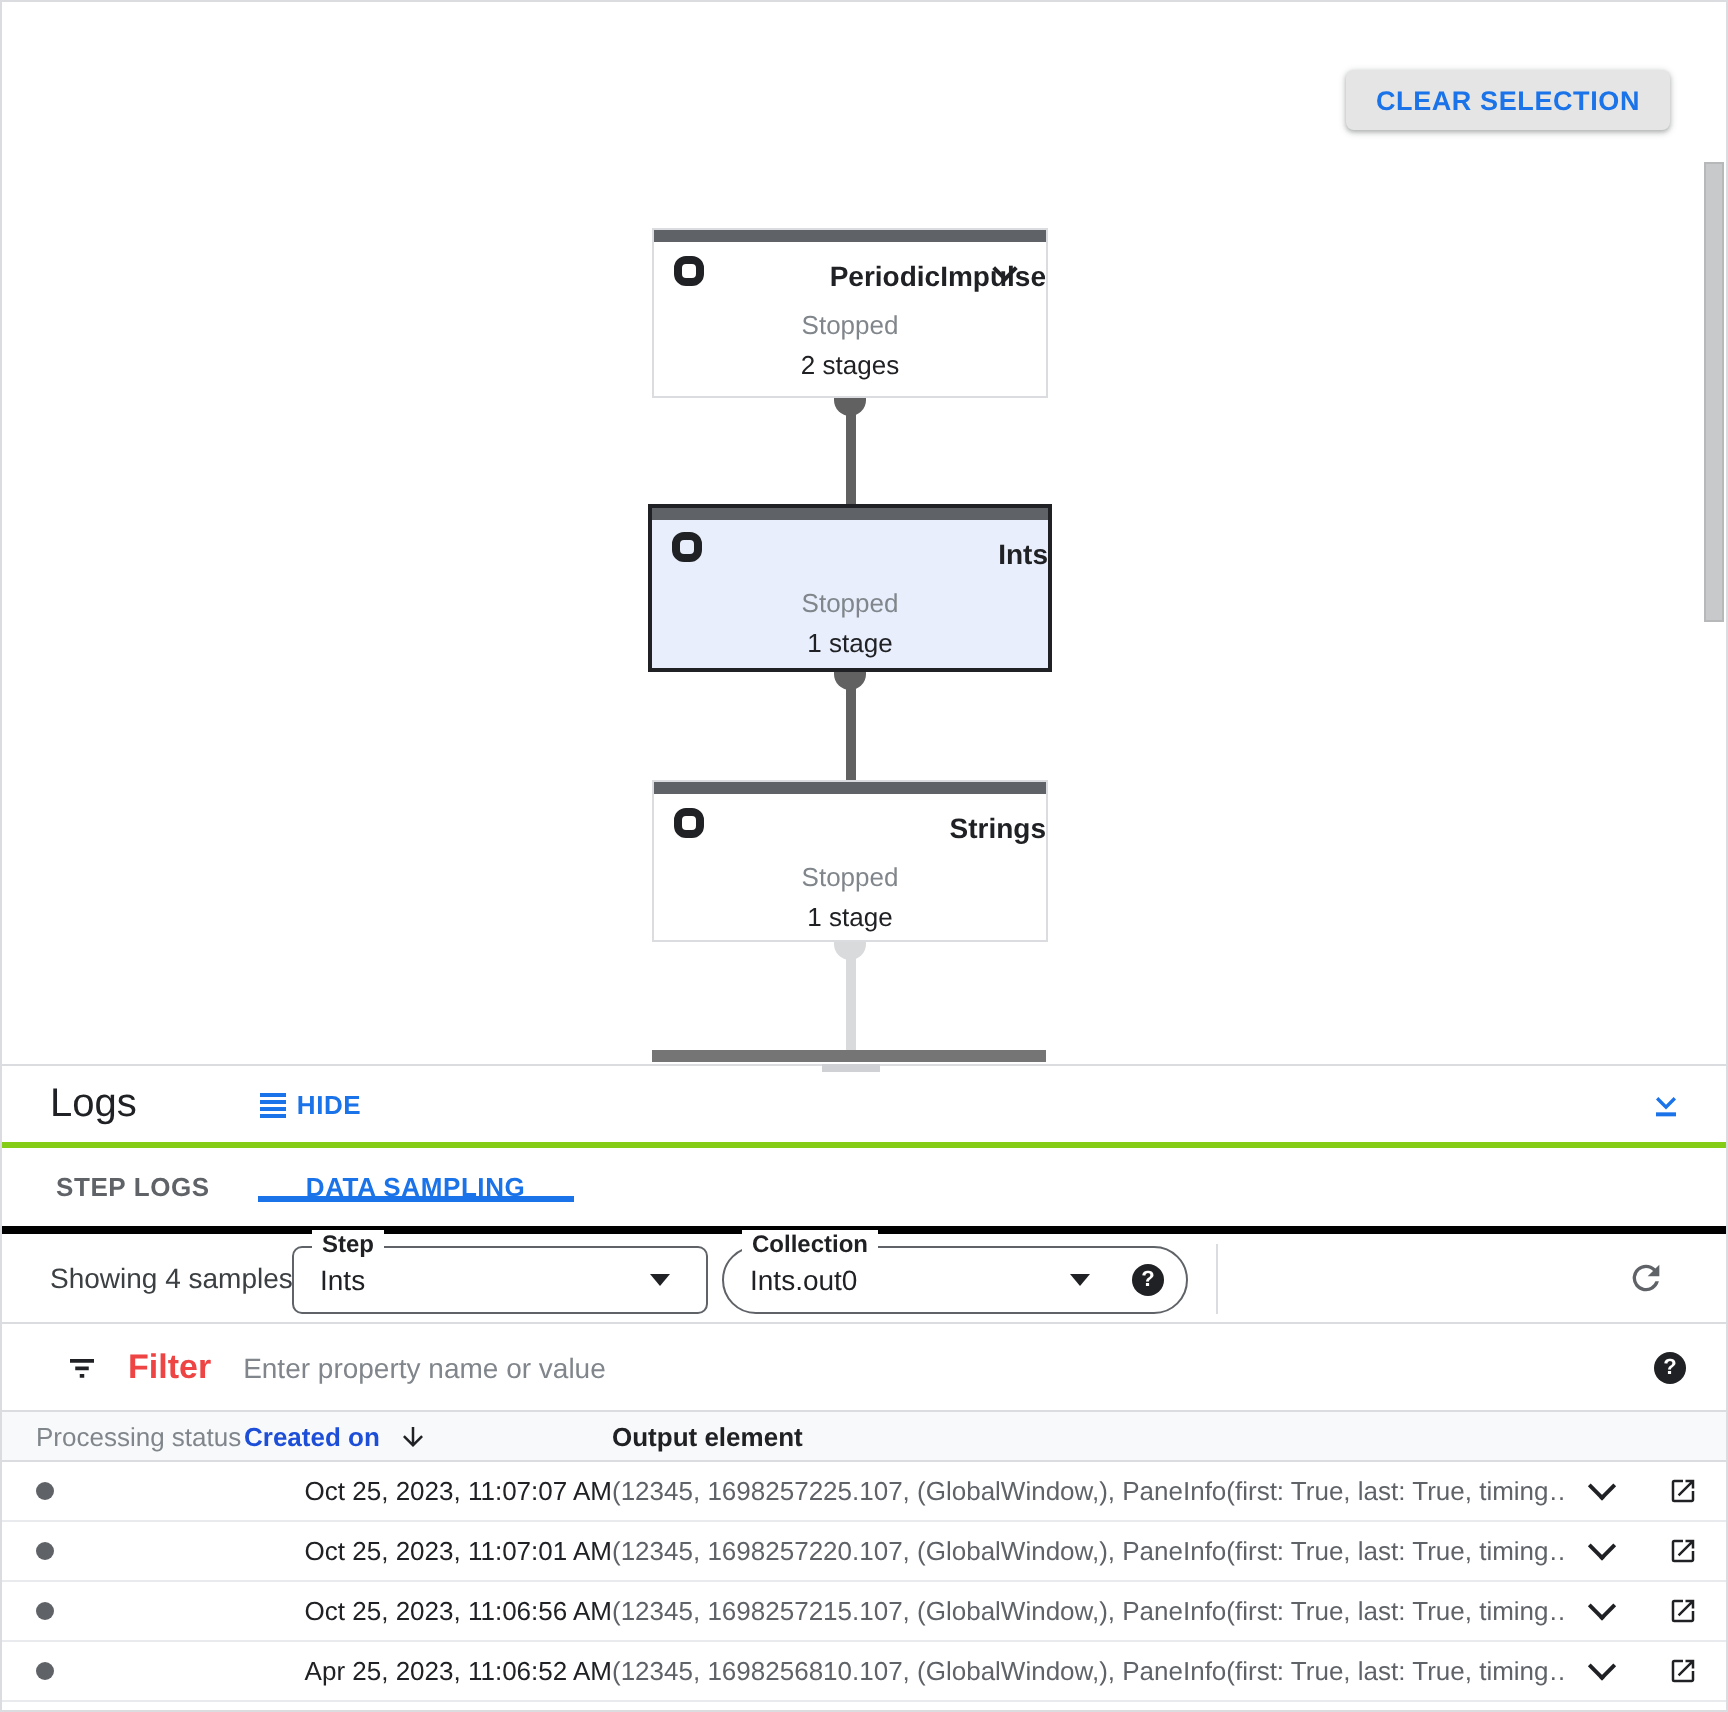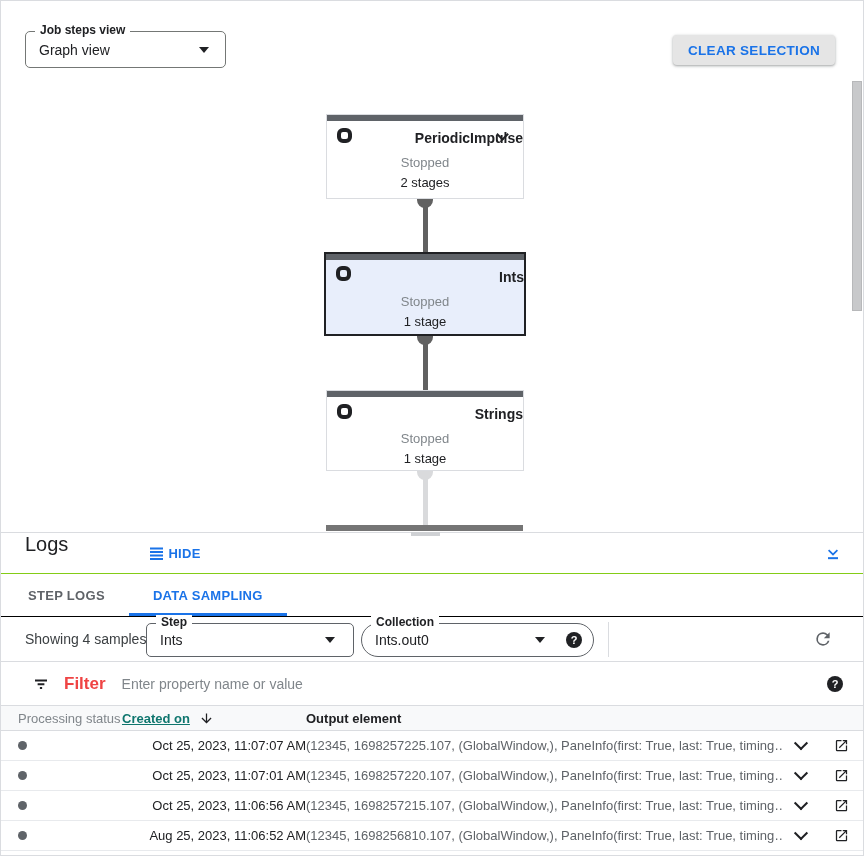--- a/index.html
+++ b/index.html
@@ -30,26 +30,26 @@
   .edge .cap { position:absolute; left:8px; top:0; width:16px; height:9px; background:#616161; border-radius:0 0 9px 9px; }
   .edge .line { position:absolute; left:13.5px; top:0; bottom:0; width:5px; background:#616161; }
   .edge.light .cap { background:#d9dadc; }
   .edge.light .line { background:#d9dadc; }
   .node4bar { position:absolute; left:325px; top:524px; width:197px; height:6px; background:#757575; }
   .hscroll-bit { position:absolute; left:410px; top:531px; width:29px; height:4px; background:#cfd1d4; z-index:5; }
   .vscrollbar { position:absolute; right:1px; top:80px; width:10px; height:230px; background:#c8c9cb; border:1px solid #b7b8ba; }
 
   
   .logs-panel { position:absolute; left:0; right:0; top:531px; bottom:0; background:#fff; border-top:1px solid #dadce0; }
-  .logs-header { height:41px; border-bottom:1px solid #84cc16; display:flex; padding:0 20px 0 24px;gap:20px; }
+  .logs-header { height:41px; border-bottom:3px solid #84cc16; display:flex; align-items:center; padding:0 20px 0 24px; }
   .logs-title { font-size:20px; color:#202124; }
   .hide-btn { display:flex; align-items:center; gap:2px; margin-left:60px; background:none; border:none; color:#1a73e8; font-family:inherit; font-size:13px; font-weight:bold; letter-spacing:.3px; cursor:pointer; }
   .collapse-btn { margin-left:auto; background:none; border:none; cursor:pointer; padding:0; line-height:0; }
 
-  .tabs { height:43px; border-bottom:1px solid #000000; display:flex; padding-left:3px; }
+  .tabs { height:43px; border-bottom:4px solid #000000; display:flex; padding-left:3px;align-items:center; }
   .tab { display:flex; align-items:center; padding:0 24px; font-size:13px; font-weight:bold; letter-spacing:.3px; color:#5f6368; cursor:pointer; }
   .tab.active { color:#1a73e8; box-shadow:inset 0 -3px 0 #1a73e8; }
 
   .controls { height:45px; border-bottom:1px solid #dadce0; position:relative; }
   .showing { position:absolute; left:24px; top:50%; transform:translateY(-50%); font-size:14px; color:#3c4043; }
   .stepsel { left:145px; top:6px; width:208px; height:34px; border-color:#5f6368; }
   .stepsel .caret { right:18px; }
   .collsel { left:360px; top:6px; width:233px; height:34px; border-color:#5f6368;border-radius:17px; }
   .collsel .caret { right:48px; }
   .helpdot { display:inline-flex; align-items:center; justify-content:center; width:16px; height:16px; border-radius:50%; background:#202124; color:#fff; font-size:11px; font-weight:bold; cursor:pointer; }
@@ -58,39 +58,34 @@
   .refresh-btn { position:absolute; right:30px; top:50%; transform:translateY(-50%); background:none; border:none; cursor:pointer; line-height:0; padding:0; }
 
   .filter-row { height:44px; border-bottom:1px solid #dadce0; display:flex; align-items:center; padding:0 20px 0 31px; }
   .filter-label { font-size:17px; font-weight:bold; color:#ef4444; margin:0 16px 0 14px; }
   .filter-input { flex:1; border:none; outline:none; font-family:inherit; font-size:14px; color:#202124; background:transparent; }
   .filter-input::placeholder { color:#80868b; }
 
   .grid-row { display:grid; grid-template-columns:104px 184px 1fr 36px 44px; align-items:center; padding-left:17px; }
   .thead { height:25px; background:#f8f9fa; border-bottom:1px solid #dadce0; font-size:13px; }
   .th-status { color:#80868b; }
-  .th-created { color:#0f766e; font-weight:bold; display:flex; align-items:flex-end; gap:9px;text-decoration:underline; }
+  .th-created { color:#1d4ed8; font-weight:bold; display:flex; align-items:flex-end; gap:9px; }
   .th-output { color:#202124; font-weight:bold; }
   .trow { height:30px; border-bottom:1px solid #e8eaed; }
   .status-dot { width:9px; height:9px; border-radius:50%; background:#5f6368; }
   .cell-created { font-size:13px; color:#202124;text-align:right; }
   .cell-output { font-size:13px; color:#5f6368; white-space:nowrap; overflow:hidden; padding-right:6px; }
   .row-chev { width:10px; height:10px; border-right:2.5px solid #202124; border-bottom:2.5px solid #202124; transform:rotate(45deg) translate(-2px,-2px); cursor:pointer; justify-self:center; }
   .row-open { justify-self:center; cursor:pointer; line-height:0; }
 </style>
 </head>
 <body>
 
 <div class="page">
 
-  <div class="mselect jobsteps">
-    <span class="mlabel">Job steps view</span>
-    <span class="mvalue">Graph view</span>
-    <span class="caret"></span>
-  </div>
   <button class="clear-btn">CLEAR SELECTION</button>
 
   <div class="edge" style="top:198px; height:53px;">
     <span class="line"></span>
       <span class="cap"></span>
   </div>
   <div class="edge" style="top:335px; height:54px;">
     <span class="line"></span>
       <span class="cap"></span>
   </div>
@@ -221,21 +216,21 @@
       <span class="status-dot"></span>
       <span class="cell-created">Oct 25, 2023, 11:06:56 AM</span>
       <span class="cell-output">(12345, 1698257215.107, (GlobalWindow,), PaneInfo(first: True, last: True, timing…</span>
       <span class="row-chev"></span>
       <span class="row-open"><svg width="15" height="15" viewBox="0 0 24 24">
             <path fill="#202124" d="M19 19H5V5h7V3H5a2 2 0 0 0-2 2v14a2 2 0 0 0 2 2h14c1.1 0 2-.9 2-2v-7h-2v7zM14 3v2h3.59l-9.83 9.83 1.41 1.41L19 6.41V10h2V3h-7z"></path>
           </svg></span>
     </div>
     <div class="grid-row trow">
       <span class="status-dot"></span>
-      <span class="cell-created">Aug 25, 2023, 11:06:52 AM</span>
+      <span class="cell-created">Apr 25, 2023, 11:06:52 AM</span>
       <span class="cell-output">(12345, 1698256810.107, (GlobalWindow,), PaneInfo(first: True, last: True, timing…</span>
       <span class="row-chev"></span>
       <span class="row-open"><svg width="15" height="15" viewBox="0 0 24 24">
             <path fill="#202124" d="M19 19H5V5h7V3H5a2 2 0 0 0-2 2v14a2 2 0 0 0 2 2h14c1.1 0 2-.9 2-2v-7h-2v7zM14 3v2h3.59l-9.83 9.83 1.41 1.41L19 6.41V10h2V3h-7z"></path>
           </svg></span>
     </div>
 
   </div>
 </div>
 

